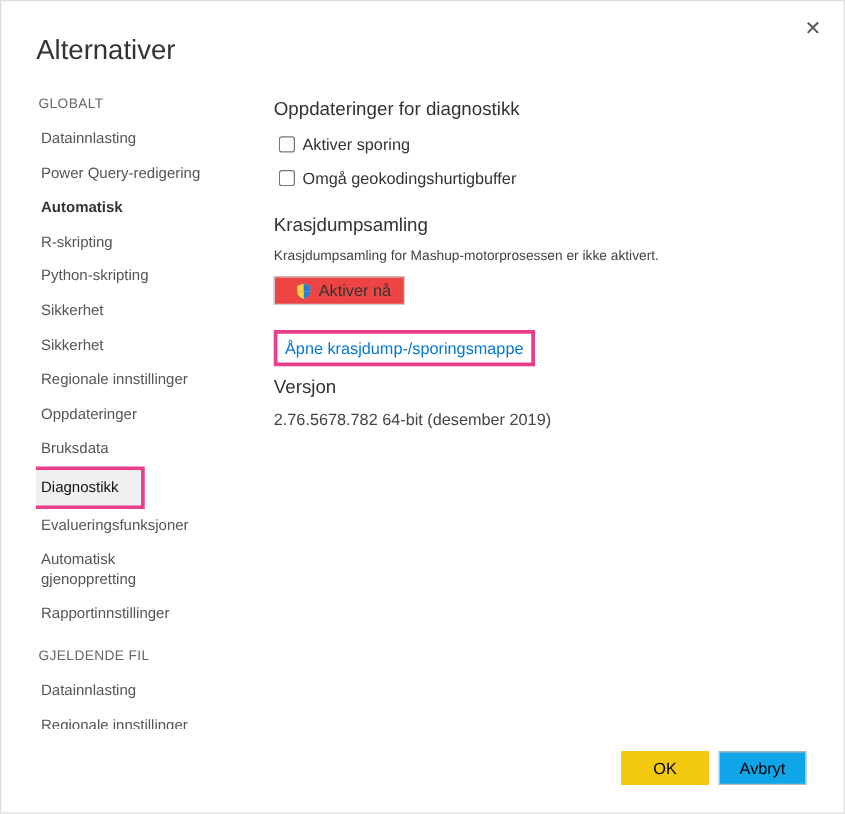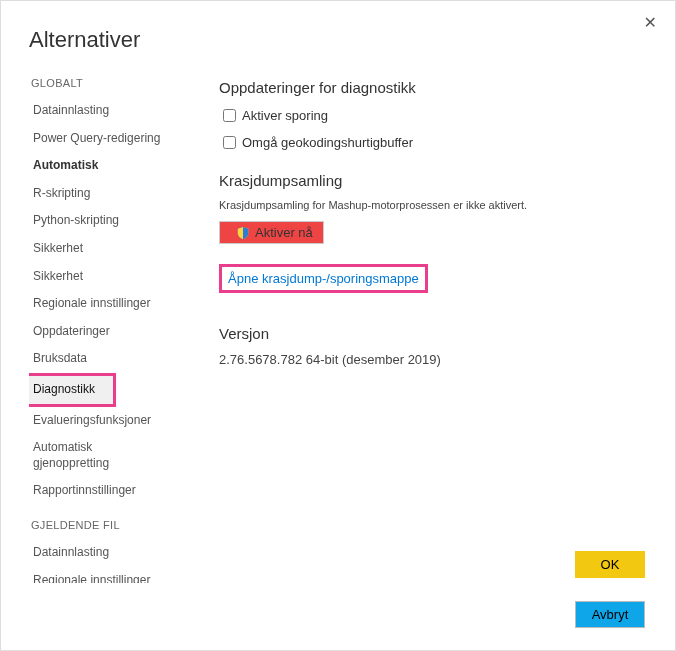--- a/index.html
+++ b/index.html
@@ -133,22 +133,21 @@
     .version-text {
       font-size: 13px;
       color: #444;
       margin-top: 6px;
     }
     .button-bar {
       position: absolute;
       bottom: 22px;
       right: 30px;
       display: flex;
-      gap: 23px;
-      flex-direction: column;
+      gap: 8px;
     }
     .btn {
       min-width: 70px;
       height: 27px;
       font-size: 13px;
       border: 1px solid #bbb;
       background: #0ea5e9;
       cursor: pointer;
       display:flex;
       align-items:center;
@@ -223,21 +222,21 @@
       </svg>
       <span>Aktiver nå</span>
     </button>
 
     <div class="link-row">
       <span class="highlight-box-link">
         <a class="link">Åpne krasjdump-/sporingsmappe</a>
       </span>
     </div>
 
-    <div class="section-title" style="margin-top:32px">Versjon</div>
+    <div class="section-title" style="margin-top:8px">Versjon</div>
     <div class="version-text">2.76.5678.782 64-bit (desember 2019)</div>
   </div>
 </div>
 
 <div class="button-bar">
   <button class="btn btn-primary">OK</button>
   <button class="btn">Avbryt</button>
 </div>
 
 </body></html>

